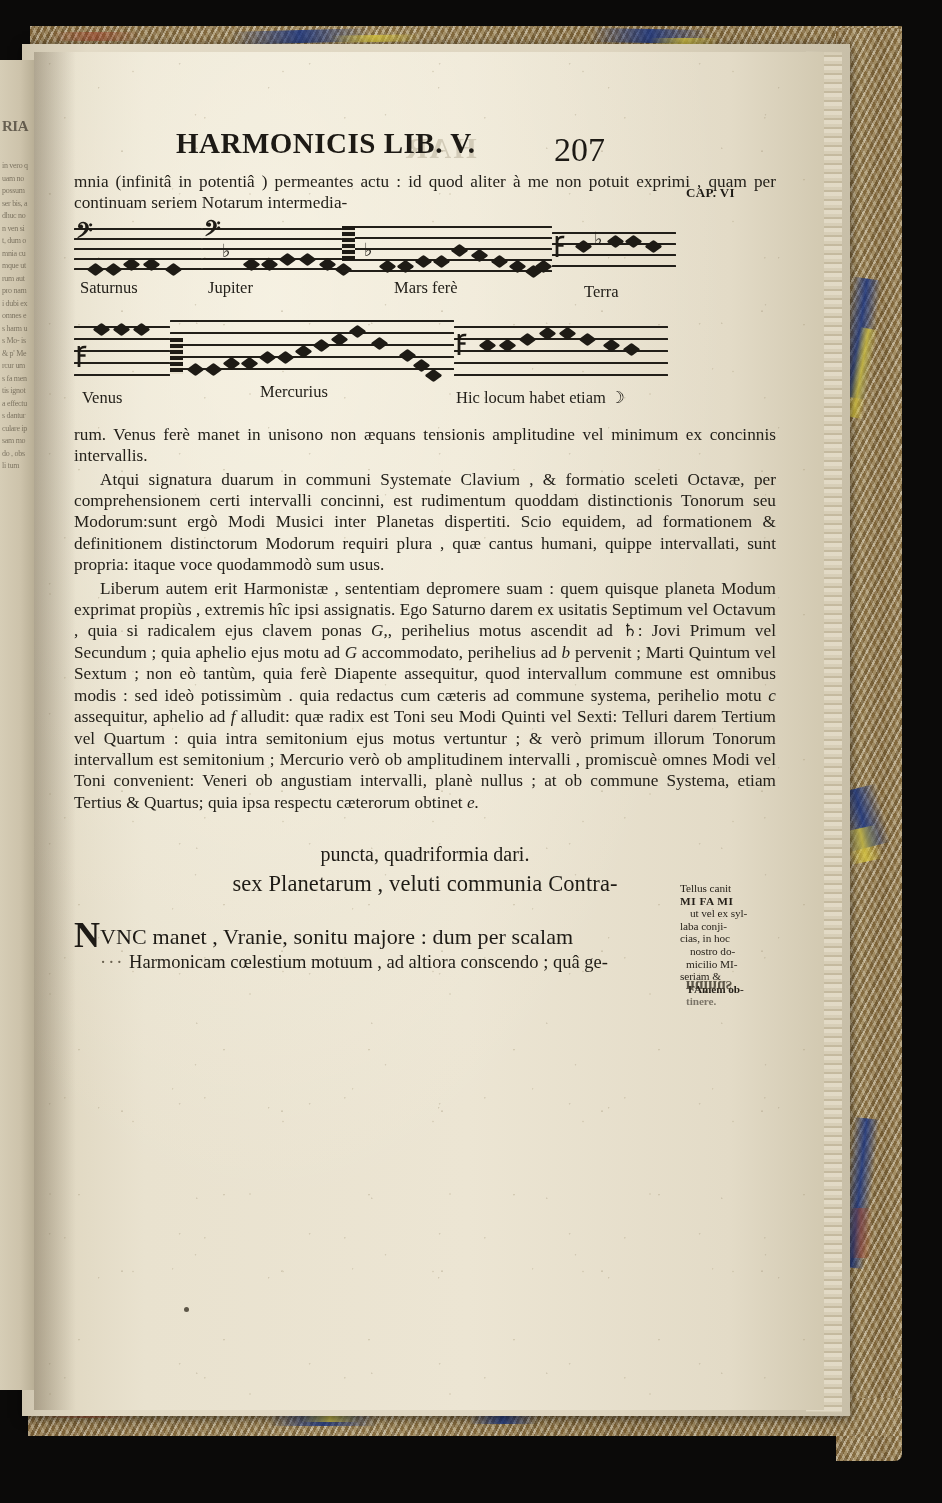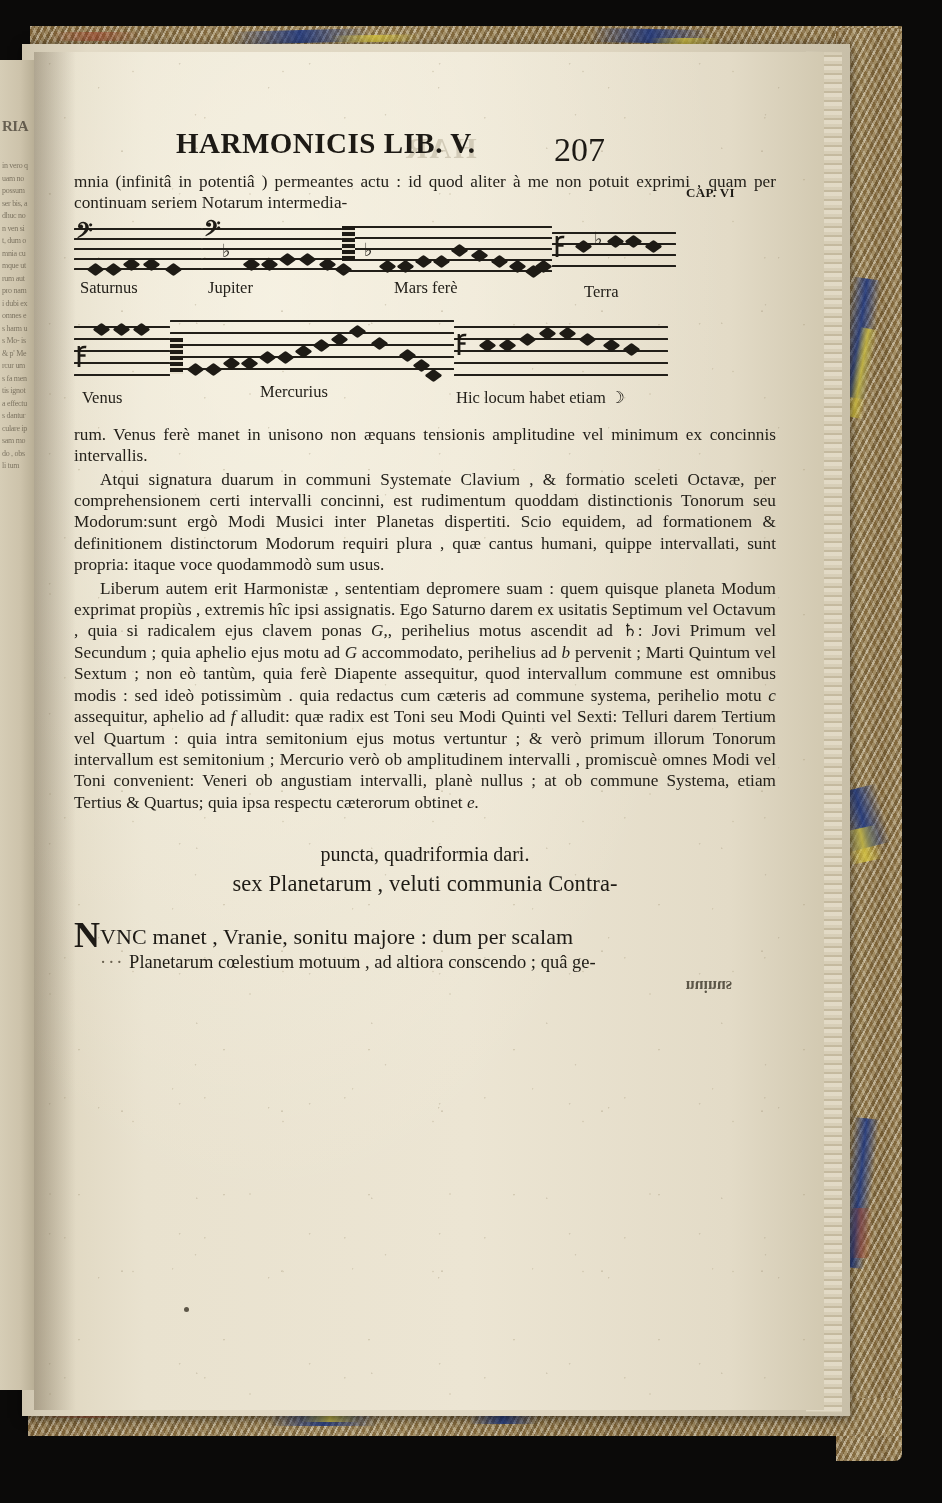--- a/index.html
+++ b/index.html
@@ -339,28 +339,40 @@
 
     <div class="body-text indent" style="margin-top:2px;">
       <p>Atqui signatura duarum in communi Systemate Clavium , &amp; formatio sceleti Octavæ, per comprehensionem certi intervalli concinni, est rudimentum quoddam distinctionis Tonorum seu Modorum:sunt ergò Modi Musici inter Planetas dispertiti.    Scio equidem, ad formationem &amp; definitionem distinctorum Modorum requiri plura , quæ cantus humani, quippe intervallati, sunt propria: itaque voce quodammodò sum usus.</p>
     </div>
 
     <div class="body-text indent" style="margin-top:2px;position:relative;">
       <p><span>Liberum autem erit Harmonistæ , sententiam depromere suam :</span>
         <span>quem quisque planeta Modum exprimat propiùs , extremis hîc ipsi assignatis.    Ego Saturno darem ex usitatis Septimum vel Octavum , quia si radicalem ejus clavem ponas </span><span class="ital">G,</span><span>, perihelius motus ascendit ad ♄: Jovi Primum vel Secundum ; quia aphelio ejus motu ad </span><span class="ital">G</span><span> accommodato, perihelius ad </span><span class="ital">b</span><span> pervenit ; Marti Quintum vel Sextum ; non eò tantùm, quia ferè Diapente assequitur, quod intervallum commune est omnibus modis : sed ideò potissimùm . quia redactus cum cæteris ad commune systema, perihelio motu </span><span class="ital">c</span><span> assequitur, aphelio ad </span><span class="ital">f</span><span> alludit: quæ radix est Toni seu Modi Quinti vel Sexti: Telluri darem Tertium vel Quartum : quia intra semitonium ejus motus vertuntur ; &amp; verò primum illorum Tonorum intervallum est semitonium  ; Mercurio verò ob amplitudinem intervalli , promiscuè omnes Modi vel Toni convenient: Veneri ob angustiam intervalli, planè nullus ; at ob commune Systema, etiam Tertius &amp; Quartus;  quia ipsa respectu cæterorum obtinet </span><span class="ital">e.</span></p>
     </div>
 
+    <div id="margin-note" style="top:755px;">
+      <div>Tellus canit</div>
+      <div style="font-weight:bold;letter-spacing:.5px;">MI FA MI</div>
+      <div style="padding-left:10px;">ut vel ex syl-</div>
+      <div>laba conji-</div>
+      <div>cias, in hoc</div>
+      <div style="padding-left:10px;">nostro do-</div>
+      <div style="padding-left:6px;">micilio MI-</div>
+      <div>seriam &amp;</div>
+      <div style="padding-left:8px;font-weight:bold;">FAmem ob-</div>
+      <div class="faded" style="padding-left:6px;font-weight:bold;">tinere.</div>
+    </div>
 
     <div id="caput">
       <div id="caput-l3">puncta, quadriformia dari.</div>
       <div id="caput-l2">sex Planetarum , veluti communia Contra-</div>
     </div>
 
     <div id="verse">
       <div id="verse-l1"><span class="dropcap">N</span><span>VNC manet , Vranie, sonitu majore : dum per scalam</span></div>
-      <div id="verse-l2"><span class="leader">···</span> <span>Planetarum cœlestium motuum , ad altiora conscendo ; quâ ge-</span></div>
+      <div id="verse-l2"><span class="leader">···</span> <span>Harmonicam cœlestium motuum , ad altiora conscendo ; quâ ge-</span></div>
       <div id="bleed-catch">nuinus</div>
     </div>
 
   </div>
 
   <div id="speck"></div>
 </div>
 
 </body></html>

